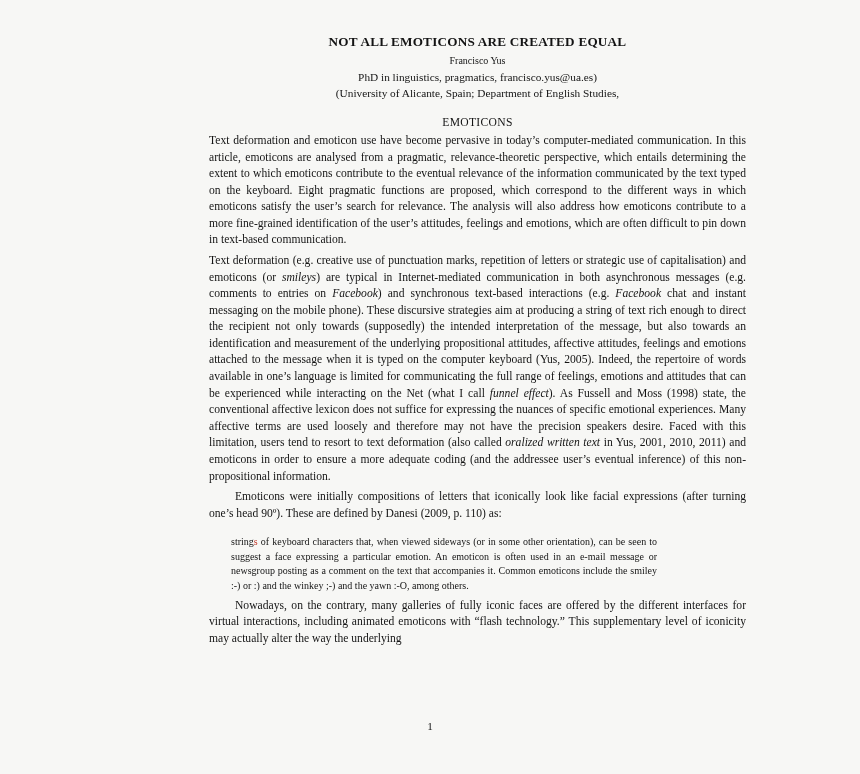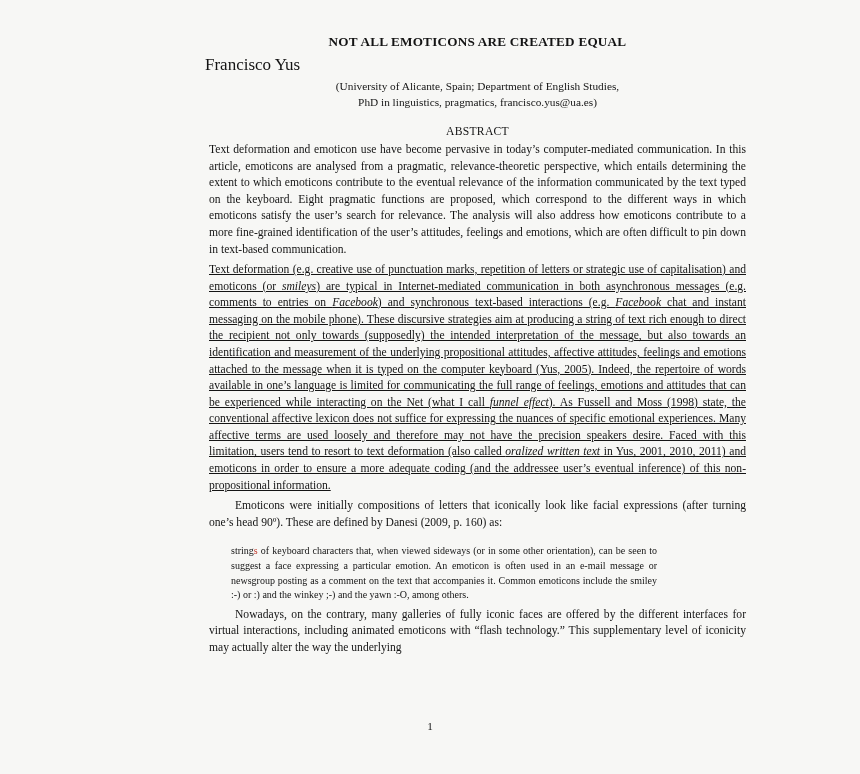--- a/index.html
+++ b/index.html
@@ -23,21 +23,22 @@
   }
   .doc-title {
     font-size: 13.2px;
     font-weight: bold;
     text-align: center;
     letter-spacing: 0.22px;
     margin: 0 0 3px 0;
     line-height: 1.28;
   }
   .author {
-    font-size: 17px;
+    font-size: 10px;
+    text-align: center;
     margin: 0 0 2px 0;
     line-height: 1.3;
   }
   .affiliation {
     font-size: 11.3px;
     text-align: center;
     line-height: 1.42;
     margin: 0;
   }
   .abstract-heading {
@@ -71,21 +72,20 @@
   .section-heading > span.line1::after {
     content: "";
     display: inline-block;
     width: 100%;
   }
   .section-heading .num {
     margin-right: 20px;
   }
   .body-first {
     margin-top: 21px;
-    text-decoration: underline;
   }
   .indent {
     text-indent: 26px;
   }
   blockquote {
     margin: 13px 0 0 26px;
     width: 426px;
     font-size: 10px;
     text-align: justify;
     line-height: 1.46;
@@ -111,32 +111,32 @@
 </head>
 <body>
 
 <div class="page">
 
   <h1 class="doc-title">NOT ALL EMOTICONS ARE CREATED EQUAL</h1>
 
   <div class="author">Francisco Yus</div>
 
   <div class="affiliation">
+    <div>PhD in linguistics, pragmatics, francisco.yus@ua.es)</div>
     <div>(University of Alicante, Spain; Department of English Studies,</div>
-    <div>PhD in linguistics, pragmatics, francisco.yus@ua.es)</div>
   </div>
 
-  <div class="abstract-heading">ABSTRACT</div>
+  <div class="abstract-heading">EMOTICONS</div>
 
   <p class="just abstract-body">Text deformation and emoticon use have become pervasive in today’s computer-mediated communication. In this article, emoticons are analysed from a pragmatic, relevance-theoretic perspective, which entails determining the extent to which emoticons contribute to the eventual relevance of the information communicated by the text typed on the keyboard. Eight pragmatic functions are proposed, which correspond to the different ways in which emoticons satisfy the user’s search for relevance. The analysis will also address how emoticons contribute to a more fine-grained identification of the user’s attitudes, feelings and emotions, which are often difficult to pin down in text-based communication.</p>
 
 
   <p class="just body-first"><span>Text deformation (e.g. creative use of punctuation marks, repetition of letters or strategic use of capitalisation) and emoticons (or </span><em>smileys</em><span>) are typical in Internet-mediated communication in both asynchronous messages (e.g. comments to entries on </span><em>Facebook</em><span>) and synchronous text-based interactions (e.g. </span><em>Facebook</em><span> chat and instant messaging on the mobile phone). These discursive strategies aim at producing a string of text rich enough to direct the recipient not only towards (supposedly) the intended interpretation of the message, but also towards an identification and measurement of the underlying propositional attitudes, affective attitudes, feelings and emotions attached to the message when it is typed on the computer keyboard (Yus, 2005). Indeed, the repertoire of words available in one’s language is limited for communicating the full range of feelings, emotions and attitudes that can be experienced while interacting on the Net (what I call </span><em>funnel effect</em><span>). As Fussell and Moss (1998) state, the conventional affective lexicon does not suffice for expressing the nuances of specific emotional experiences. Many affective terms are used loosely and therefore may not have the precision speakers desire. Faced with this limitation, users tend to resort to text deformation (also called </span><em>oralized written text</em><span> in Yus, 2001, 2010, 2011) and emoticons in order to ensure a more adequate coding (and the addressee user’s eventual inference) of this non-propositional information.</span></p>
 
-  <p class="just indent">Emoticons were initially compositions of letters that iconically look like facial expressions (after turning one’s head 90º). These are defined by Danesi (2009, p. 160) as:</p>
+  <p class="just indent">Emoticons were initially compositions of letters that iconically look like facial expressions (after turning one’s head 90º). These are defined by Danesi (2009, p. 110) as:</p>
 
   <blockquote><span>string</span><span class="redglyph">s</span><span> of keyboard characters that, when viewed sideways (or in some other orientation), can be seen to suggest a face expressing a particular emotion. An emoticon is often used in an e-mail message or newsgroup posting as a comment on the text that accompanies it. Common emoticons include the smiley :-) or :) and the winkey ;-) and the yawn :-O, among others.</span></blockquote>
 
   <p class="just indent after-quote">Nowadays, on the contrary, many galleries of fully iconic faces are offered by the different interfaces for virtual interactions, including animated emoticons with “flash technology.” This supplementary level of iconicity may actually alter the way the underlying</p>
 
   <div class="page-number">1</div>
 
 </div>
 
 </body></html>

